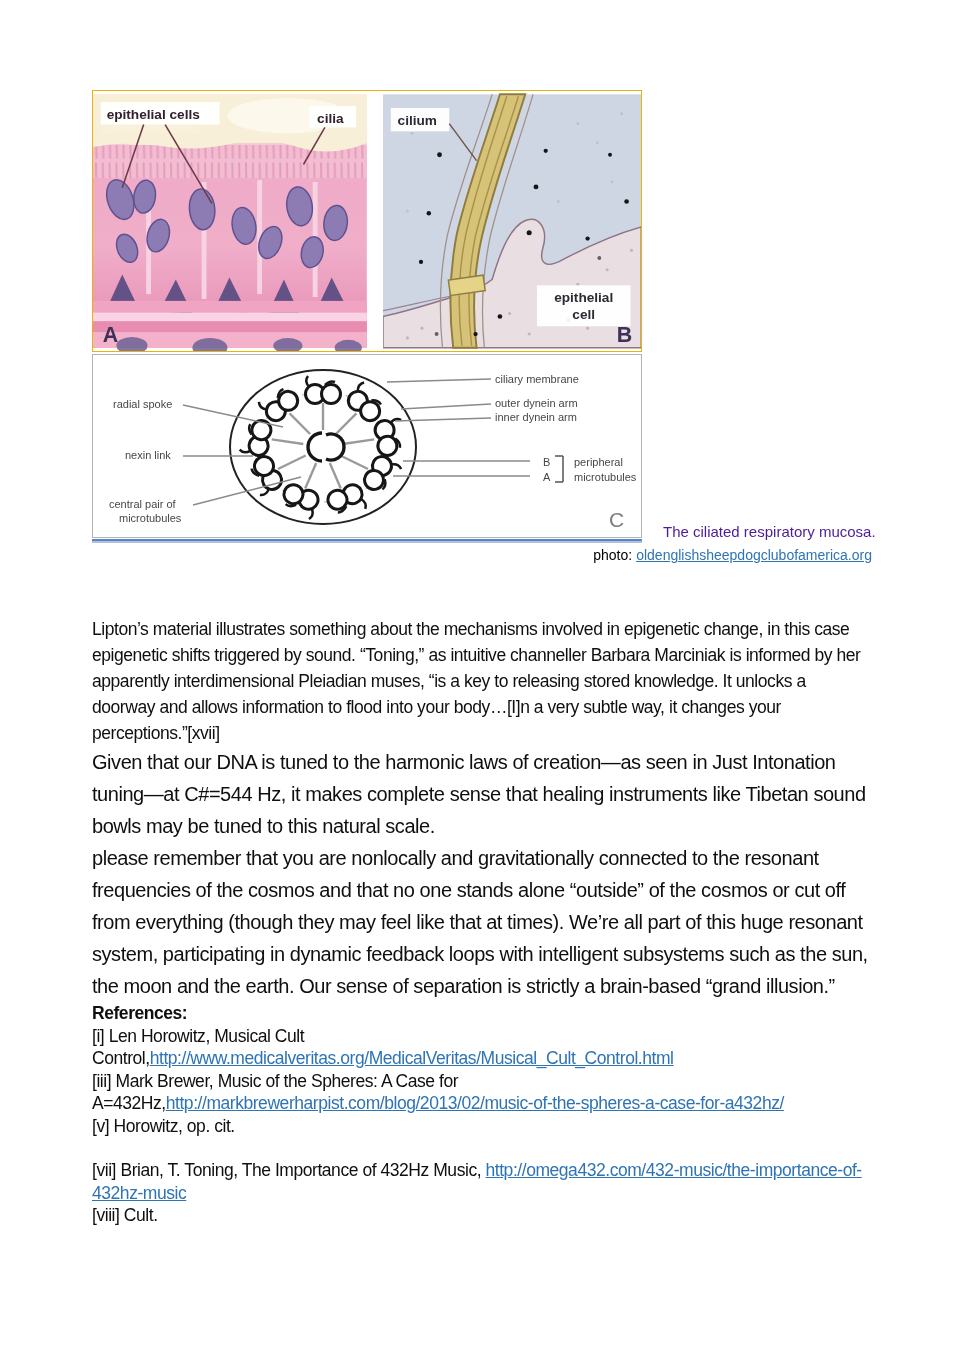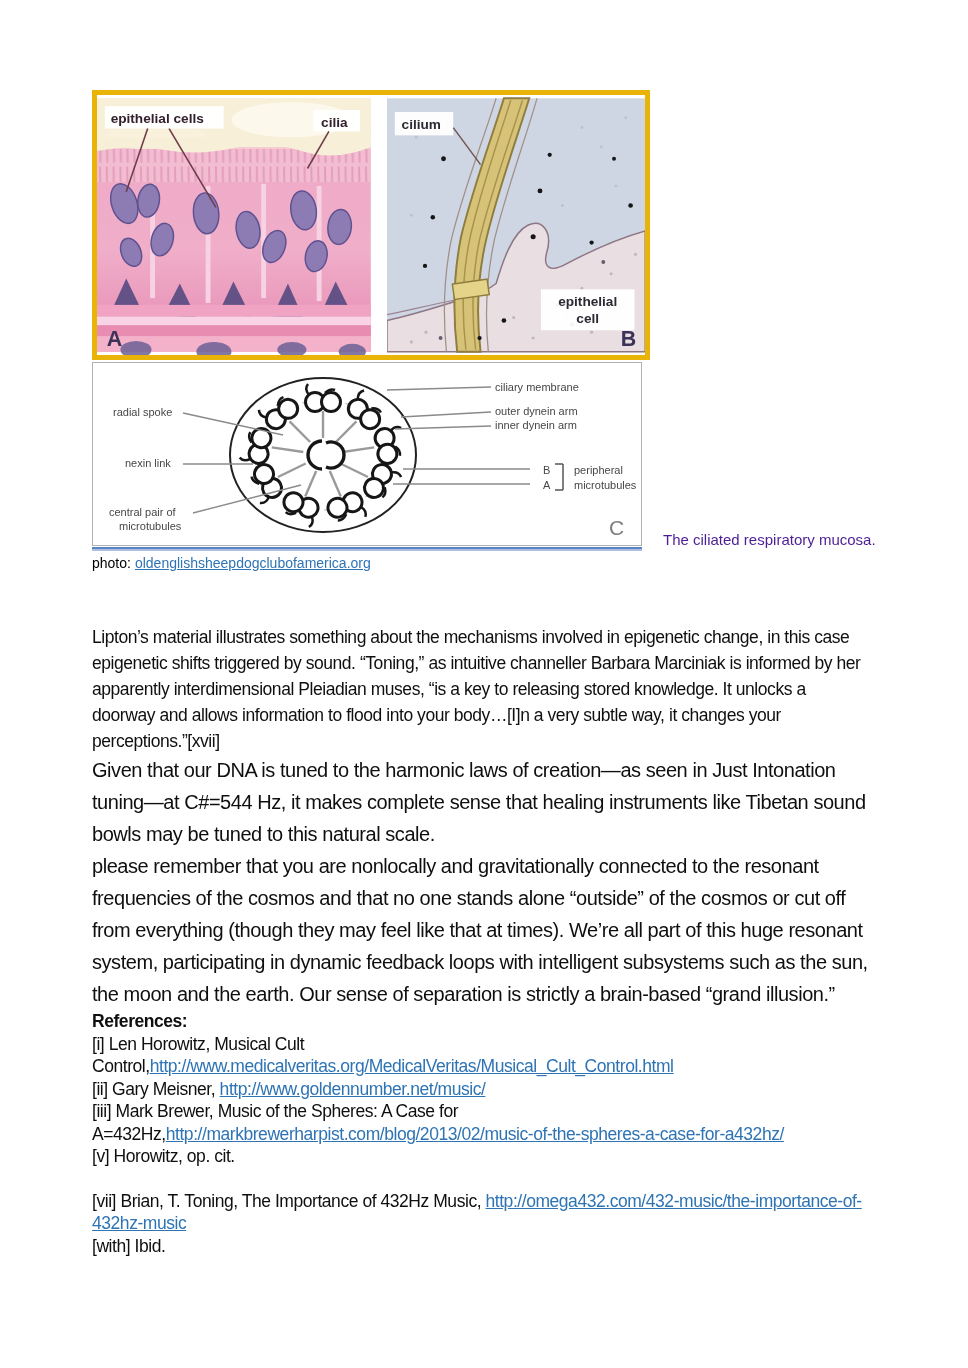--- a/index.html
+++ b/index.html
@@ -1,26 +1,26 @@
 <!DOCTYPE html>
 <html><head>
 <meta charset="utf-8">
 <style>
   html,body{margin:0;padding:0;background:#fff;}
   .page{position:relative;width:968px;height:1368px;background:#ffffff;overflow:hidden;
         font-family:"Liberation Sans",sans-serif;color:#0f0f0f;}
   .content{position:absolute;left:92px;top:90px;width:780px;}
   .figure-row{display:flex;align-items:flex-end;}
   .figure{width:550px;flex:0 0 auto;}
-  .panels-ab{display:flex;gap:16px;border:5px solid #eab308;background:#fff;width:548px;}
+  .panels-ab{display:flex;gap:16px;border:1px solid #eab308;background:#fff;width:548px;}
   .panel-c-wrap{border:1px solid #b3b3b3;margin-top:2px;width:548px;background:#fff;}
   svg{display:block;font-family:"Liberation Sans",sans-serif;}
   .figure-underline{height:2px;background:#5b84c4;margin-top:1px;box-shadow:0 2px 0 #aebfe0;}
   .caption{font-size:15px;line-height:18px;margin-left:21px;color:#4c1d95;white-space:nowrap;}
-  .credit{font-size:14px;line-height:18px;margin-top:5px;color:#000;}
+  .credit{font-size:14px;line-height:18px;margin-top:5px;color:#000;text-align:right;}
   .credit .link{margin-left:4px;}
   .link{color:#2e74b5;text-decoration:underline;cursor:pointer;}
   p{margin:0;}
   .p1{margin-top:52px;font-size:17.5px;line-height:26px;letter-spacing:-0.45px;}
   .pbody{font-size:20px;line-height:32px;letter-spacing:-0.45px;}
   .refs{font-size:17.5px;line-height:22.5px;letter-spacing:-0.45px;}
   .refs-heading{font-weight:700;}
   .ref-spacer{height:22px;}
   .lblC{font-size:11px;fill:#474747;}
   .ptr{stroke:#8a8a8a;stroke-width:1.4;fill:none;}
@@ -235,22 +235,21 @@
       <span>photo:</span><a class="link">oldenglishsheepdogclubofamerica.org</a>
     </div>
 
     <p class="p1">Lipton’s material illustrates something about the mechanisms involved in epigenetic change, in this case epigenetic shifts triggered by sound. “Toning,” as intuitive channeller Barbara Marciniak is informed by her apparently interdimensional Pleiadian muses, “is a key to releasing stored knowledge. It unlocks a doorway and allows information to flood into your body…[I]n a very subtle way, it changes your perceptions.”[xvii]</p>
     <p class="pbody">Given that our DNA is tuned to the harmonic laws of creation—as seen in Just Intonation tuning—at C#=544 Hz, it makes complete sense that healing instruments like Tibetan sound bowls may be tuned to this natural scale.</p>
     <p class="pbody">please remember that you are nonlocally and gravitationally connected to the resonant frequencies of the cosmos and that no one stands alone “outside” of the cosmos or cut off from everything (though they may feel like that at times). We’re all part of this huge resonant system, participating in dynamic feedback loops with intelligent subsystems such as the sun, the moon and the earth. Our sense of separation is strictly a brain-based “grand illusion.”</p>
 
     <div class="refs">
       <div class="refs-heading">References:</div>
       <div class="ref"><span>[i] Len Horowitz, Musical Cult Control,</span><a class="link">http://www.medicalveritas.org/MedicalVeritas/Musical_Cult_Control.html</a></div>
-      <div class="ref"><span>[ii] Gary Meisner, </span> <a class="link">http://www.goldennumber.net/music/</a></div>
       <div class="ref"><span>[iii] Mark Brewer, Music of the Spheres: A Case for A=432Hz,</span><a class="link">http://markbrewerharpist.com/blog/2013/02/music-of-the-spheres-a-case-for-a432hz/</a></div>
       <div class="ref"><span>[v] Horowitz, op. cit.</span></div>
       <div class="ref-spacer"></div>
       <div class="ref"><span>[vii] Brian, T. Toning, The Importance of 432Hz Music, </span> <a class="link">http://omega432.com/432-music/the-importance-of-432hz-music</a></div>
-      <div class="ref"><span>[with] Ibid.</span></div>
+      <div class="ref"><span>[viii] Cult.</span></div>
     </div>
 
   </div>
 </div>
 
 </body></html>

